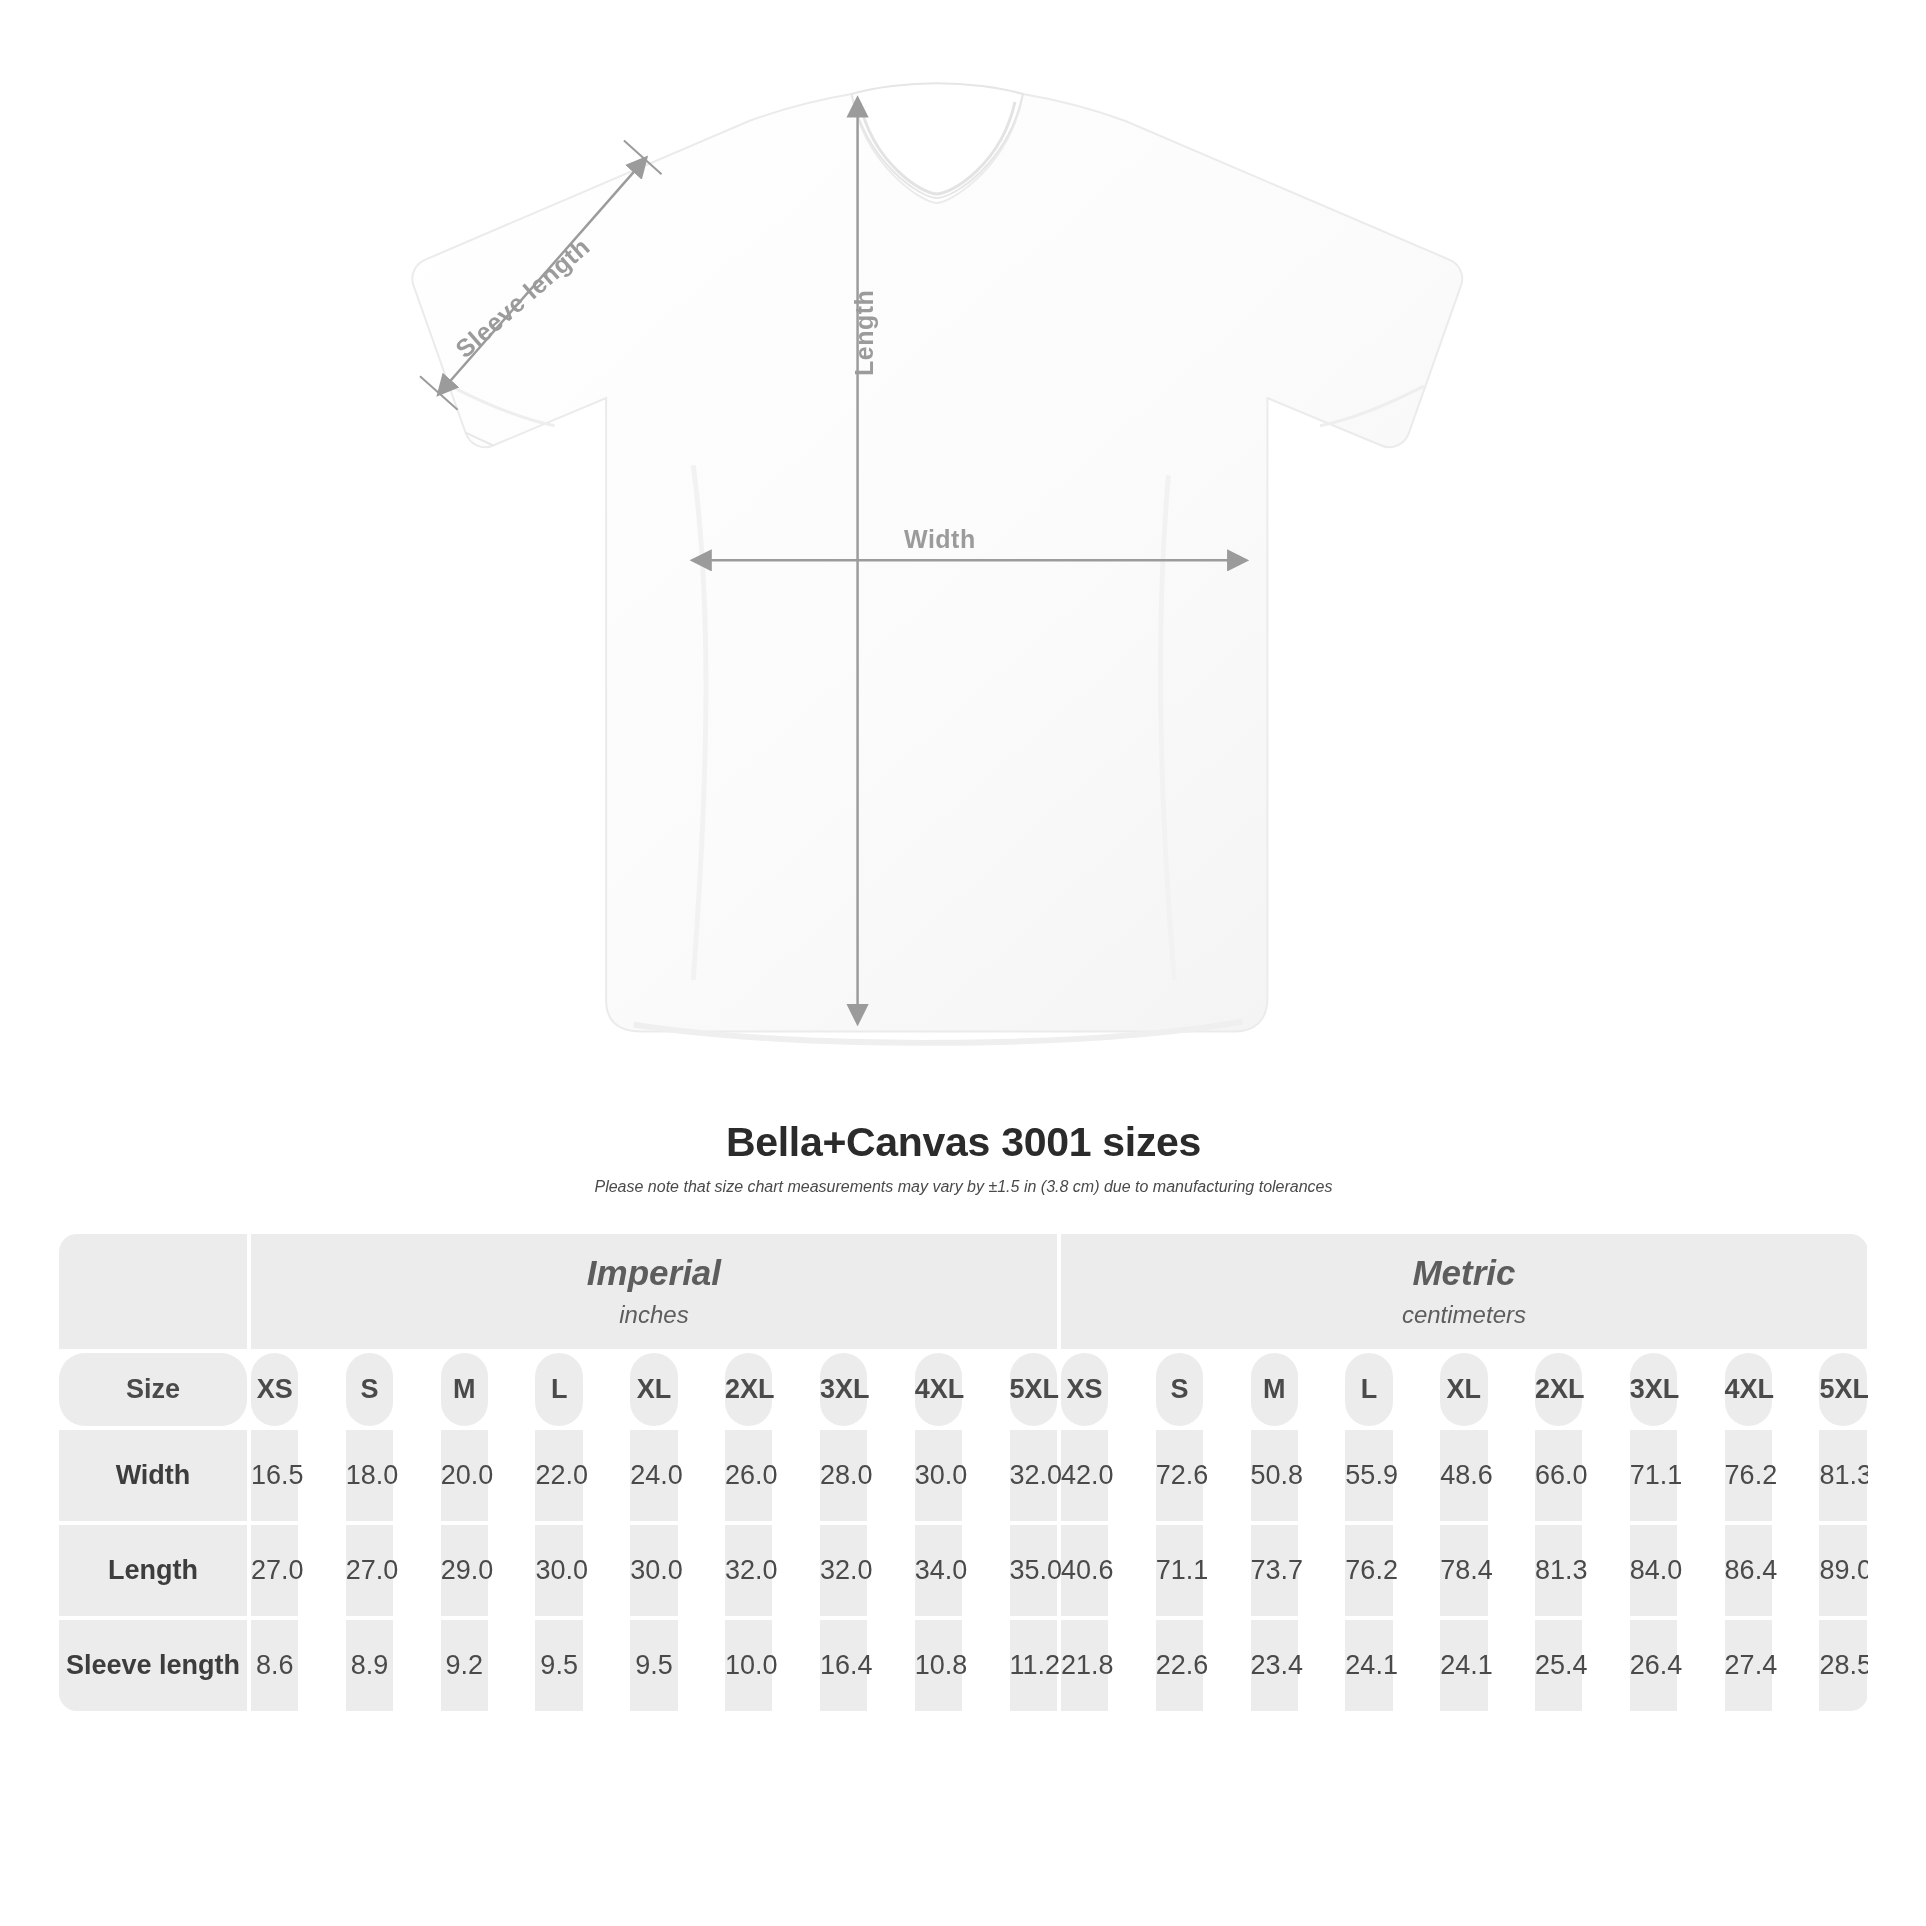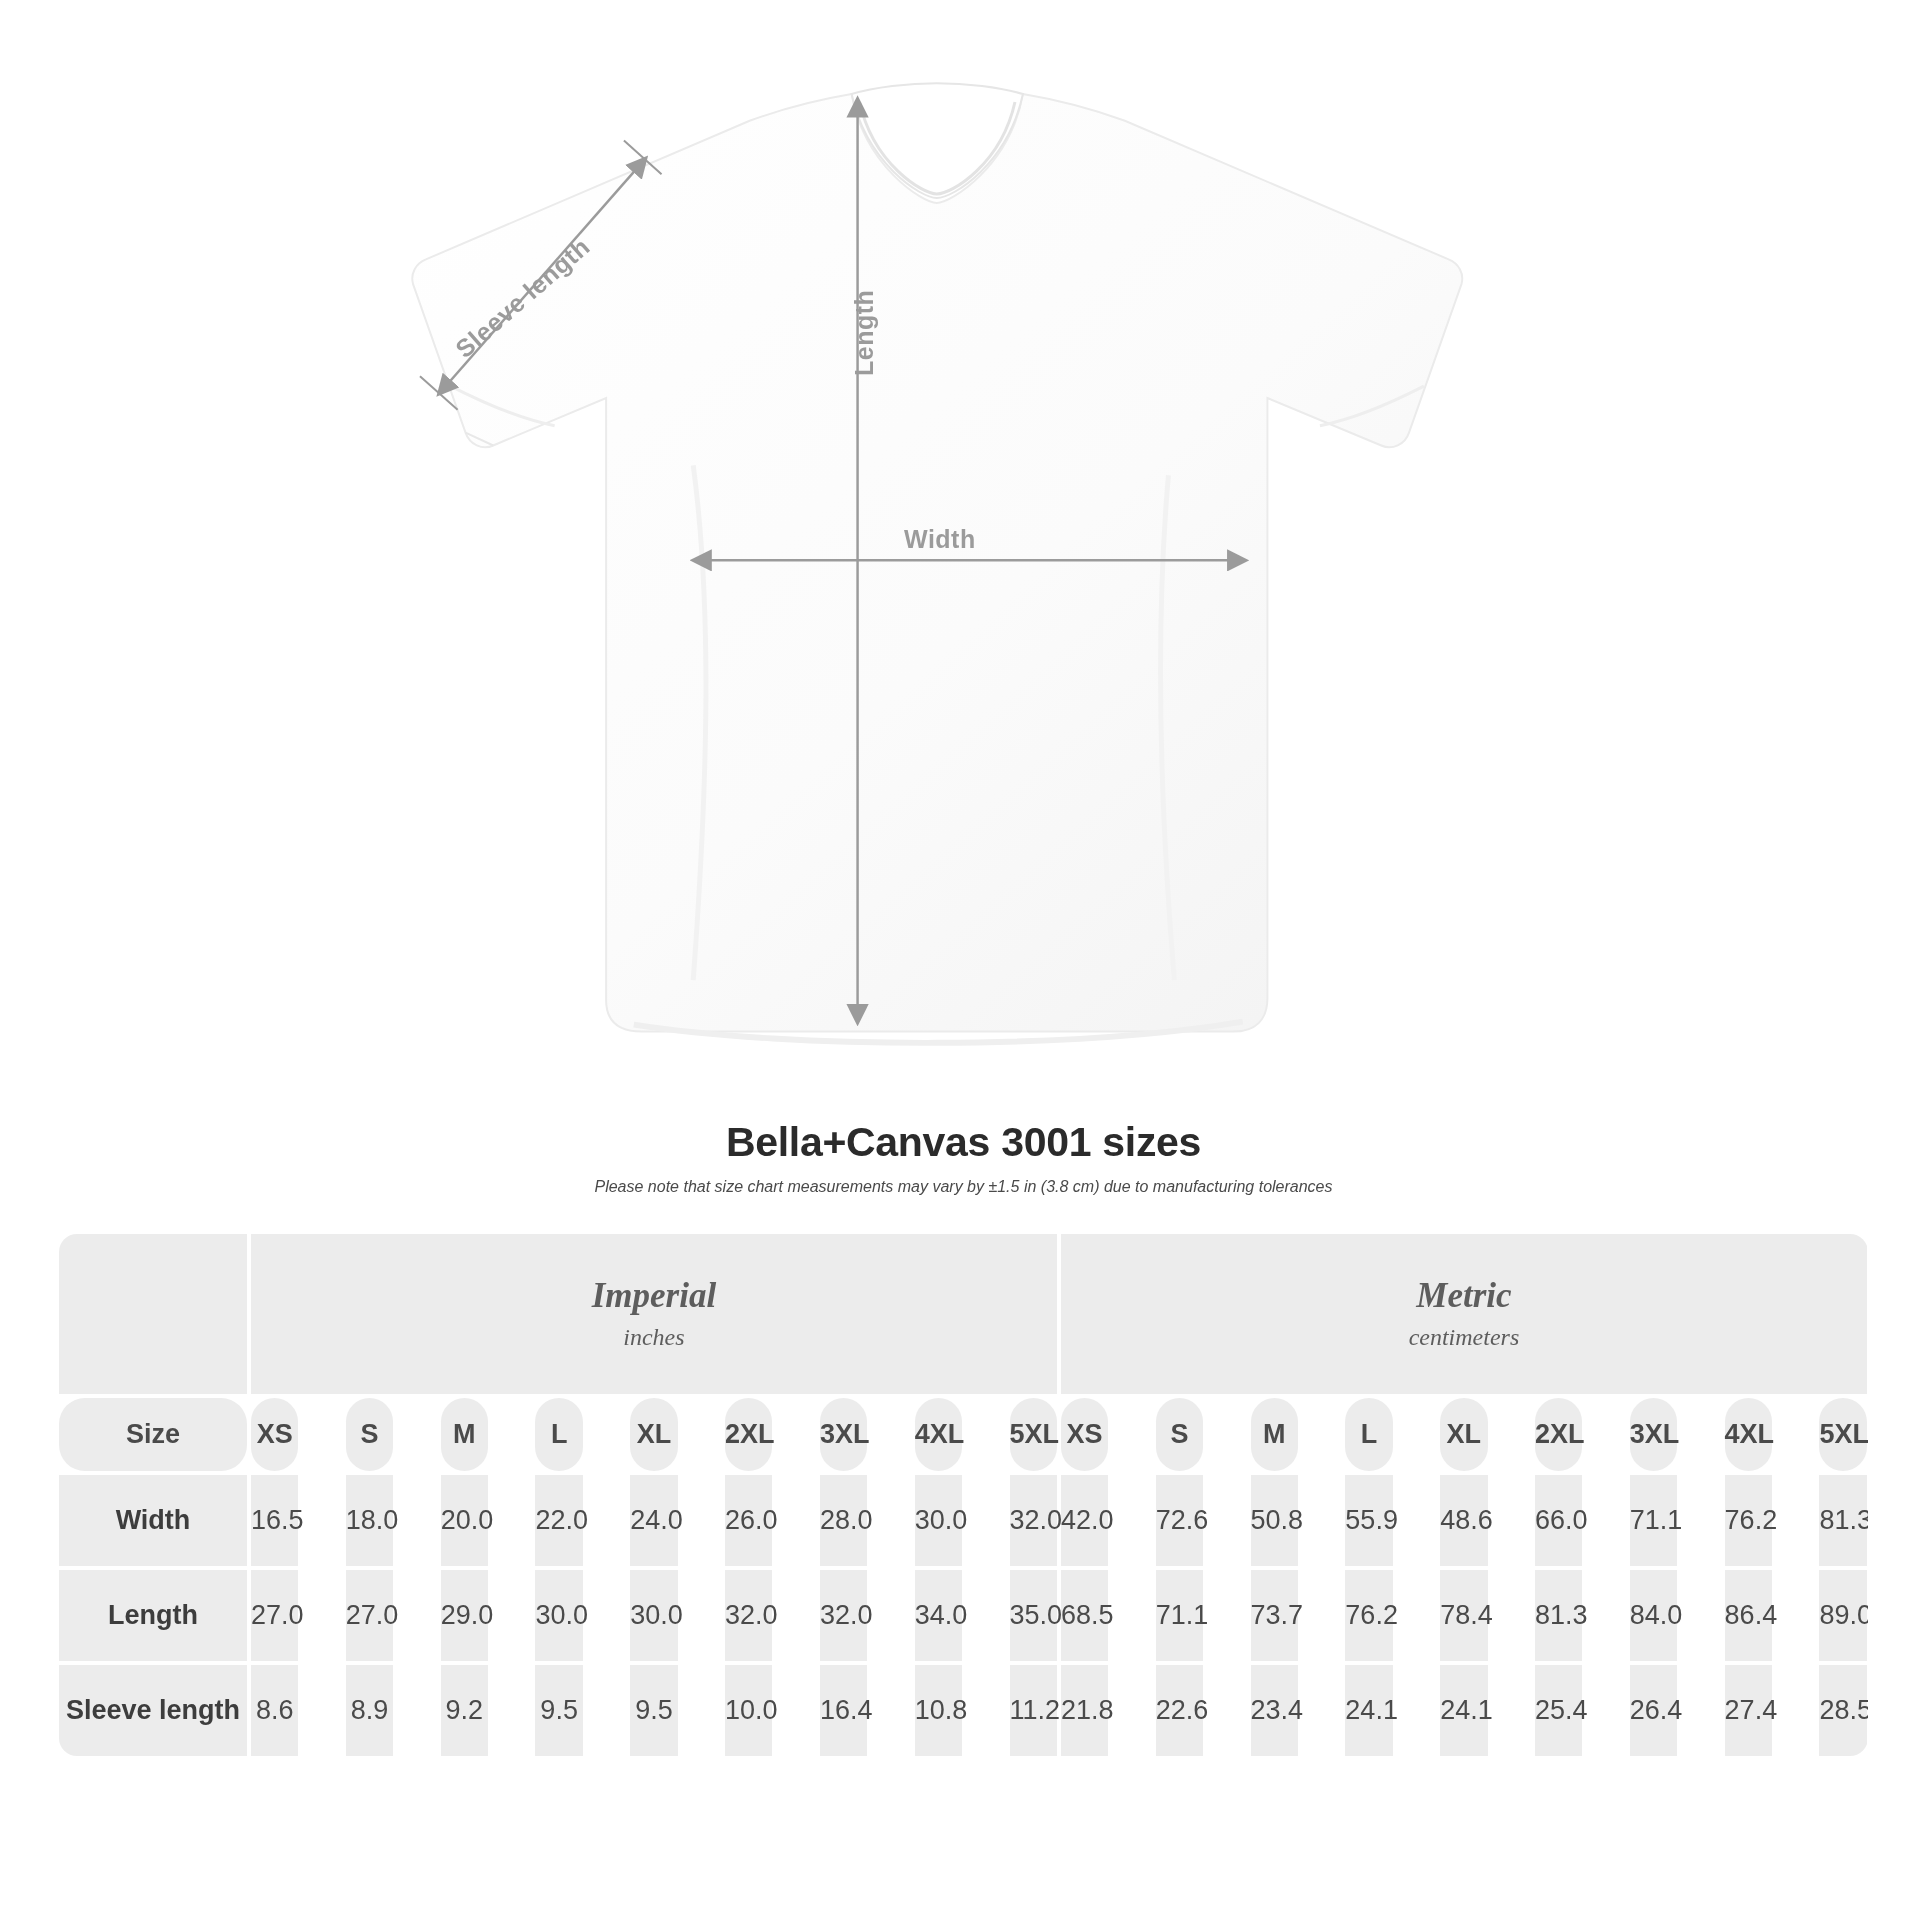--- a/index.html
+++ b/index.html
@@ -95,22 +95,21 @@
     vertical-align: middle;
     border: 0;
     font-weight: normal;
     color: #4a4a4a;
     padding: 0;
   }
   
   .sep-col { background: #ffffff !important; width: 4px; padding: 0; }
 
   tr.unit-row td {
-    height: 160px;
-    font-family: Liberation Serif, serif;
+    height: 115px;
   }
   .unit-name {
     font-size: 35px;
     font-style: italic;
     font-weight: bold;
     color: #5d5d5d;
     line-height: 1.1;
   }
   .unit-sub {
     font-size: 24px;
@@ -346,21 +345,21 @@
           <td>30.0</td>
           <td class="sep-col"></td>
           <td>32.0</td>
           <td class="sep-col"></td>
           <td>32.0</td>
           <td class="sep-col"></td>
           <td>34.0</td>
           <td class="sep-col"></td>
           <td>35.0</td>
           <td class="sep-col"></td>
-          <td>68.5</td>
+          <td>40.6</td>
           <td class="sep-col"></td>
           <td>71.1</td>
           <td class="sep-col"></td>
           <td>73.7</td>
           <td class="sep-col"></td>
           <td>76.2</td>
           <td class="sep-col"></td>
           <td>78.4</td>
           <td class="sep-col"></td>
           <td>81.3</td>

